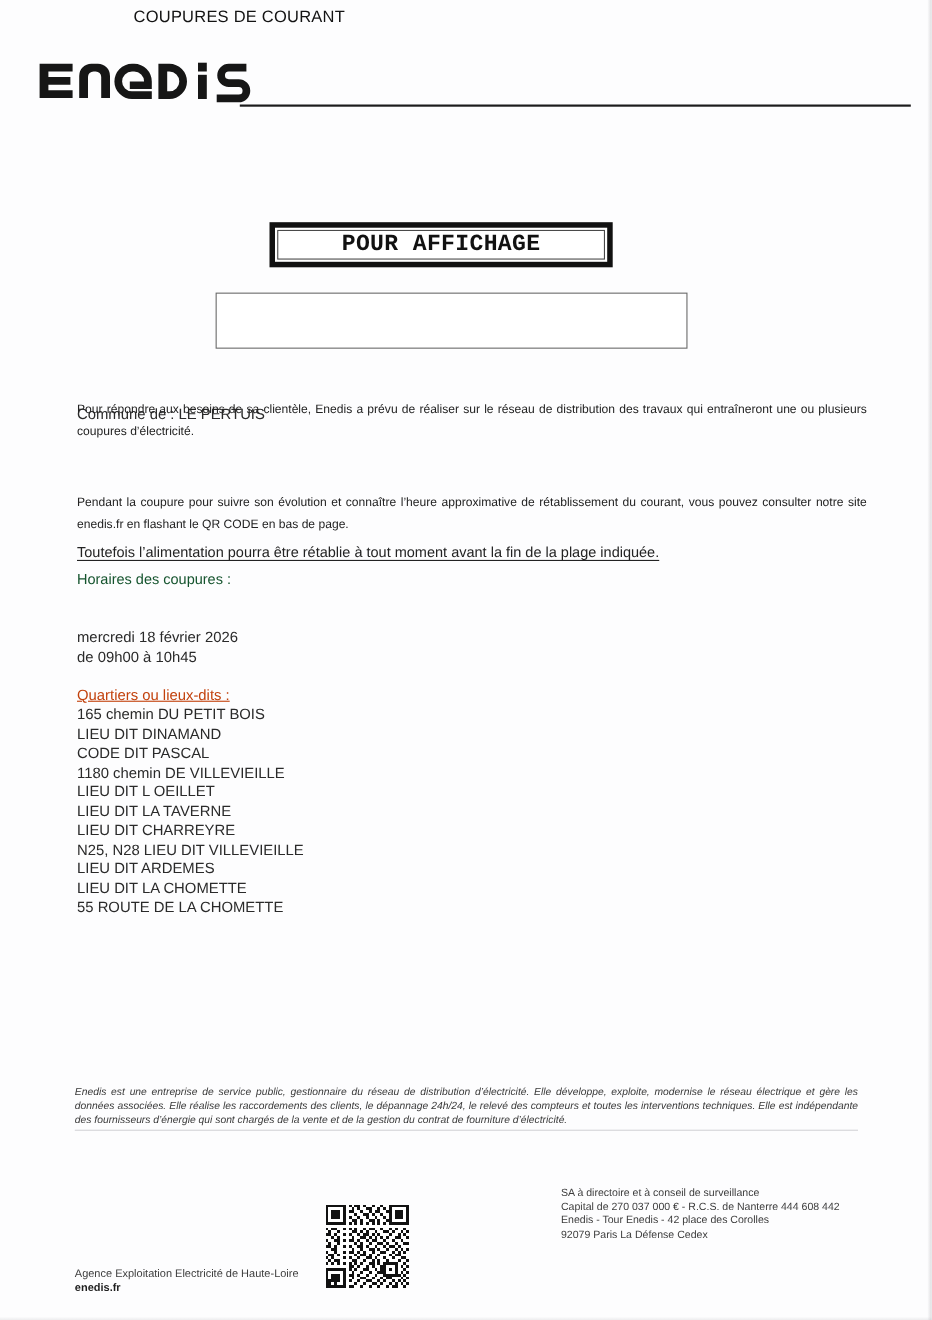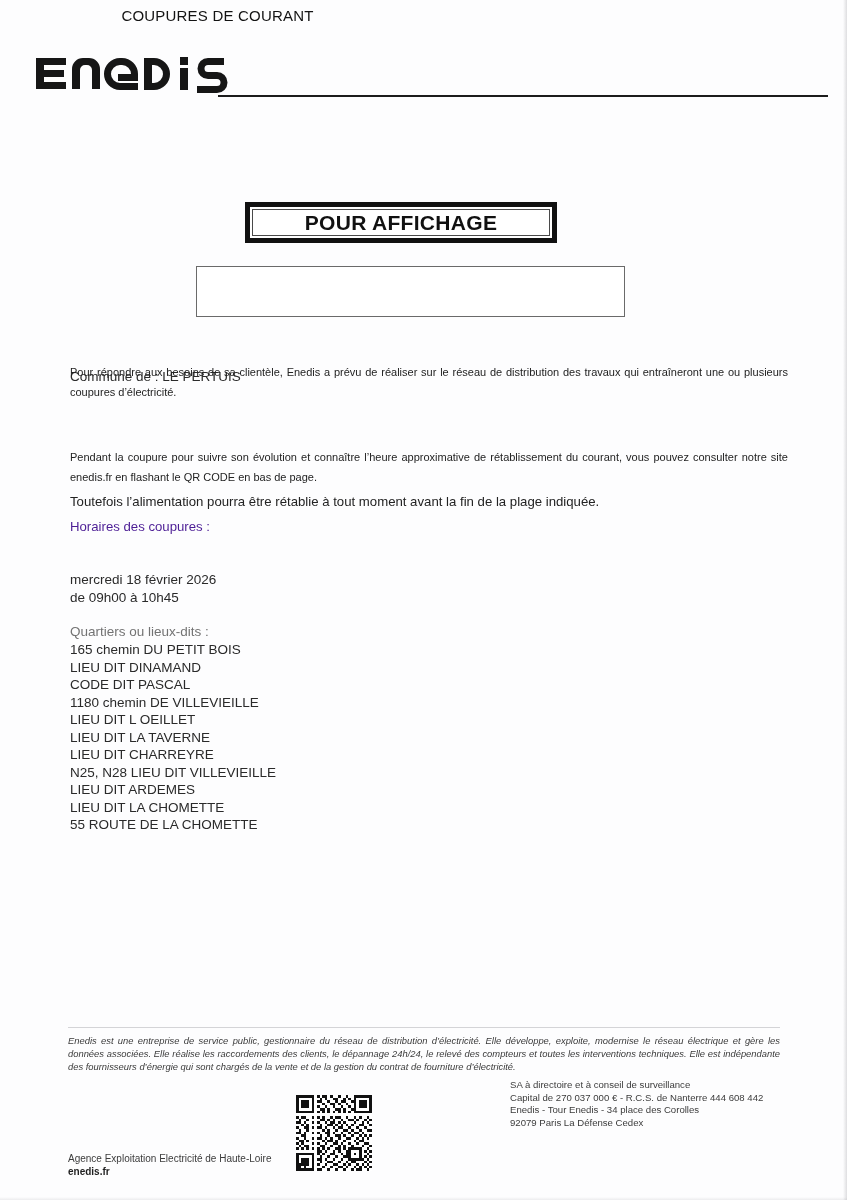--- a/index.html
+++ b/index.html
@@ -57,20 +57,21 @@
   
   .box-affichage {
     position: absolute;
     left: 245px;
     top: 202px;
     width: 312px;
     height: 41px;
     border: 5px solid #111111;
     background: #ffffff;
     box-sizing: border-box;
+    font-family: Liberation Mono, monospace;
   }
   .box-affichage-inner {
     position: absolute;
     inset: 2px;
     border: 1px solid #4a4a4a;
     box-sizing: border-box;
     display: flex;
     align-items: center;
     justify-content: center;
   }
@@ -132,47 +133,49 @@
   .para-underline {
     position: absolute;
     left: 70px;
     top: 492px;
     width: 718px;
     font-size: 13.2px;
     line-height: 20px;
     color: #232323;
   }
   .para-underline span {
+    text-decoration: underline;
     text-underline-offset: 3px;
   }
 
   .horaires-label {
     position: absolute;
     left: 70px;
     top: 519px;
     font-size: 13.2px;
-    color: #4c1d95;
+    color: #14532d;
   }
 
   
   .schedule {
     position: absolute;
     left: 70px;
     top: 571px;
     font-size: 13.5px;
     line-height: 17.5px;
     color: #2a2a2a;
   }
 
   .locations-label {
     position: absolute;
     left: 70px;
     top: 624px;
     font-size: 13.5px;
-    color: #737373;
+    color: #c2410c;
+    text-decoration: underline;
   }
   .locations-list {
     position: absolute;
     left: 70px;
     top: 641px;
     margin: 0;
     padding: 0;
     list-style: none;
     font-size: 13.5px;
     line-height: 17.5px;
@@ -184,21 +187,21 @@
     position: absolute;
     left: 68px;
     top: 1027px;
     width: 712px;
     height: 1px;
     background: rgba(120,120,125,0.30);
   }
   .footer-legal {
     position: absolute;
     left: 68px;
-    top: 1034px;
+    top: 985px;
     width: 712px;
     font-size: 9.4px;
     line-height: 13.2px;
     font-style: italic;
     color: #3a3a3a;
     text-align: justify;
   }
 
   .qr {
     position: absolute;
@@ -353,21 +356,21 @@
         <path d="M1 26h1v1H1z M4 26h1v1H4z M8 26h1v1H8z M11 26h1v1h-1z M14 26h2v1h-2z M18 26h1v1h-1z M20 26h1v1h-1z M23 26h1v1h-1z M25 26h1v1h-1z M27 26h1v1h-1z"></path>
         <path d="M0 27h2v1H0z M3 27h1v1H3z M10 27h1v1h-1z M13 27h1v1h-1z M16 27h2v1h-2z M19 27h1v1h-1z M22 27h1v1h-1z M24 27h1v1h-1z M26 27h1v1h-1z M28 27h1v1h-1z"></path>
         <path d="M2 28h1v1H2z M4 28h1v1H4z M8 28h2v1H8z M12 28h1v1h-1z M15 28h1v1h-1z M18 28h1v1h-1z M21 28h1v1h-1z M23 28h2v1h-2z M27 28h1v1h-1z"></path>
       </g>
     </svg>
   </div>
 
   <div class="corp-block">
     <div>SA à directoire et à conseil de surveillance</div>
     <div>Capital de 270 037 000 € - R.C.S. de Nanterre 444 608 442</div>
-    <div>Enedis - Tour Enedis - 34 place des Corolles</div>
+    <div>Enedis - Tour Enedis - 42 place des Corolles</div>
     <div>92079 Paris La Défense Cedex</div>
   </div>
 
   <div class="agency-block">
     <div>Agence Exploitation Electricité de Haute-Loire</div>
     <div class="agency-url">enedis.fr</div>
   </div>
 
 </div>
 

